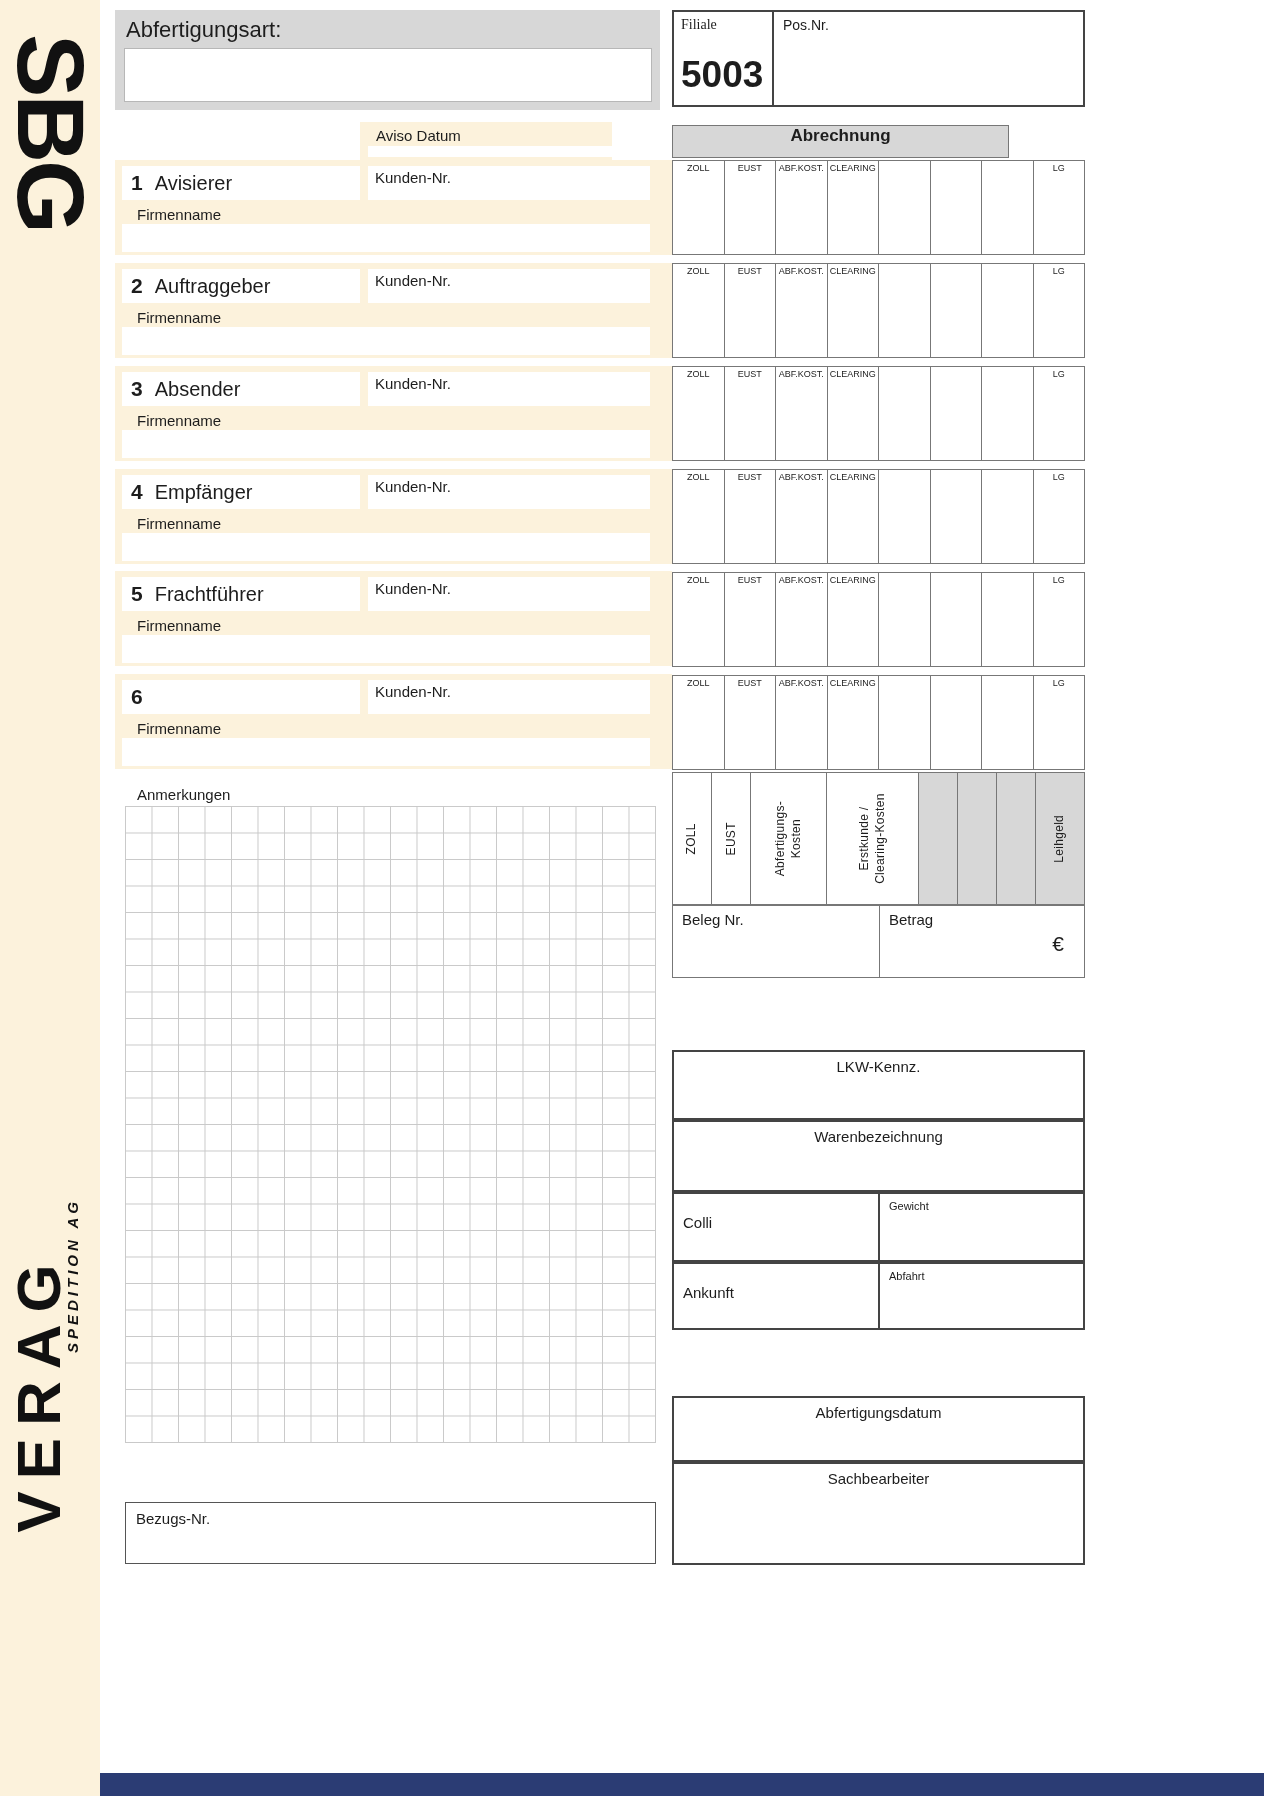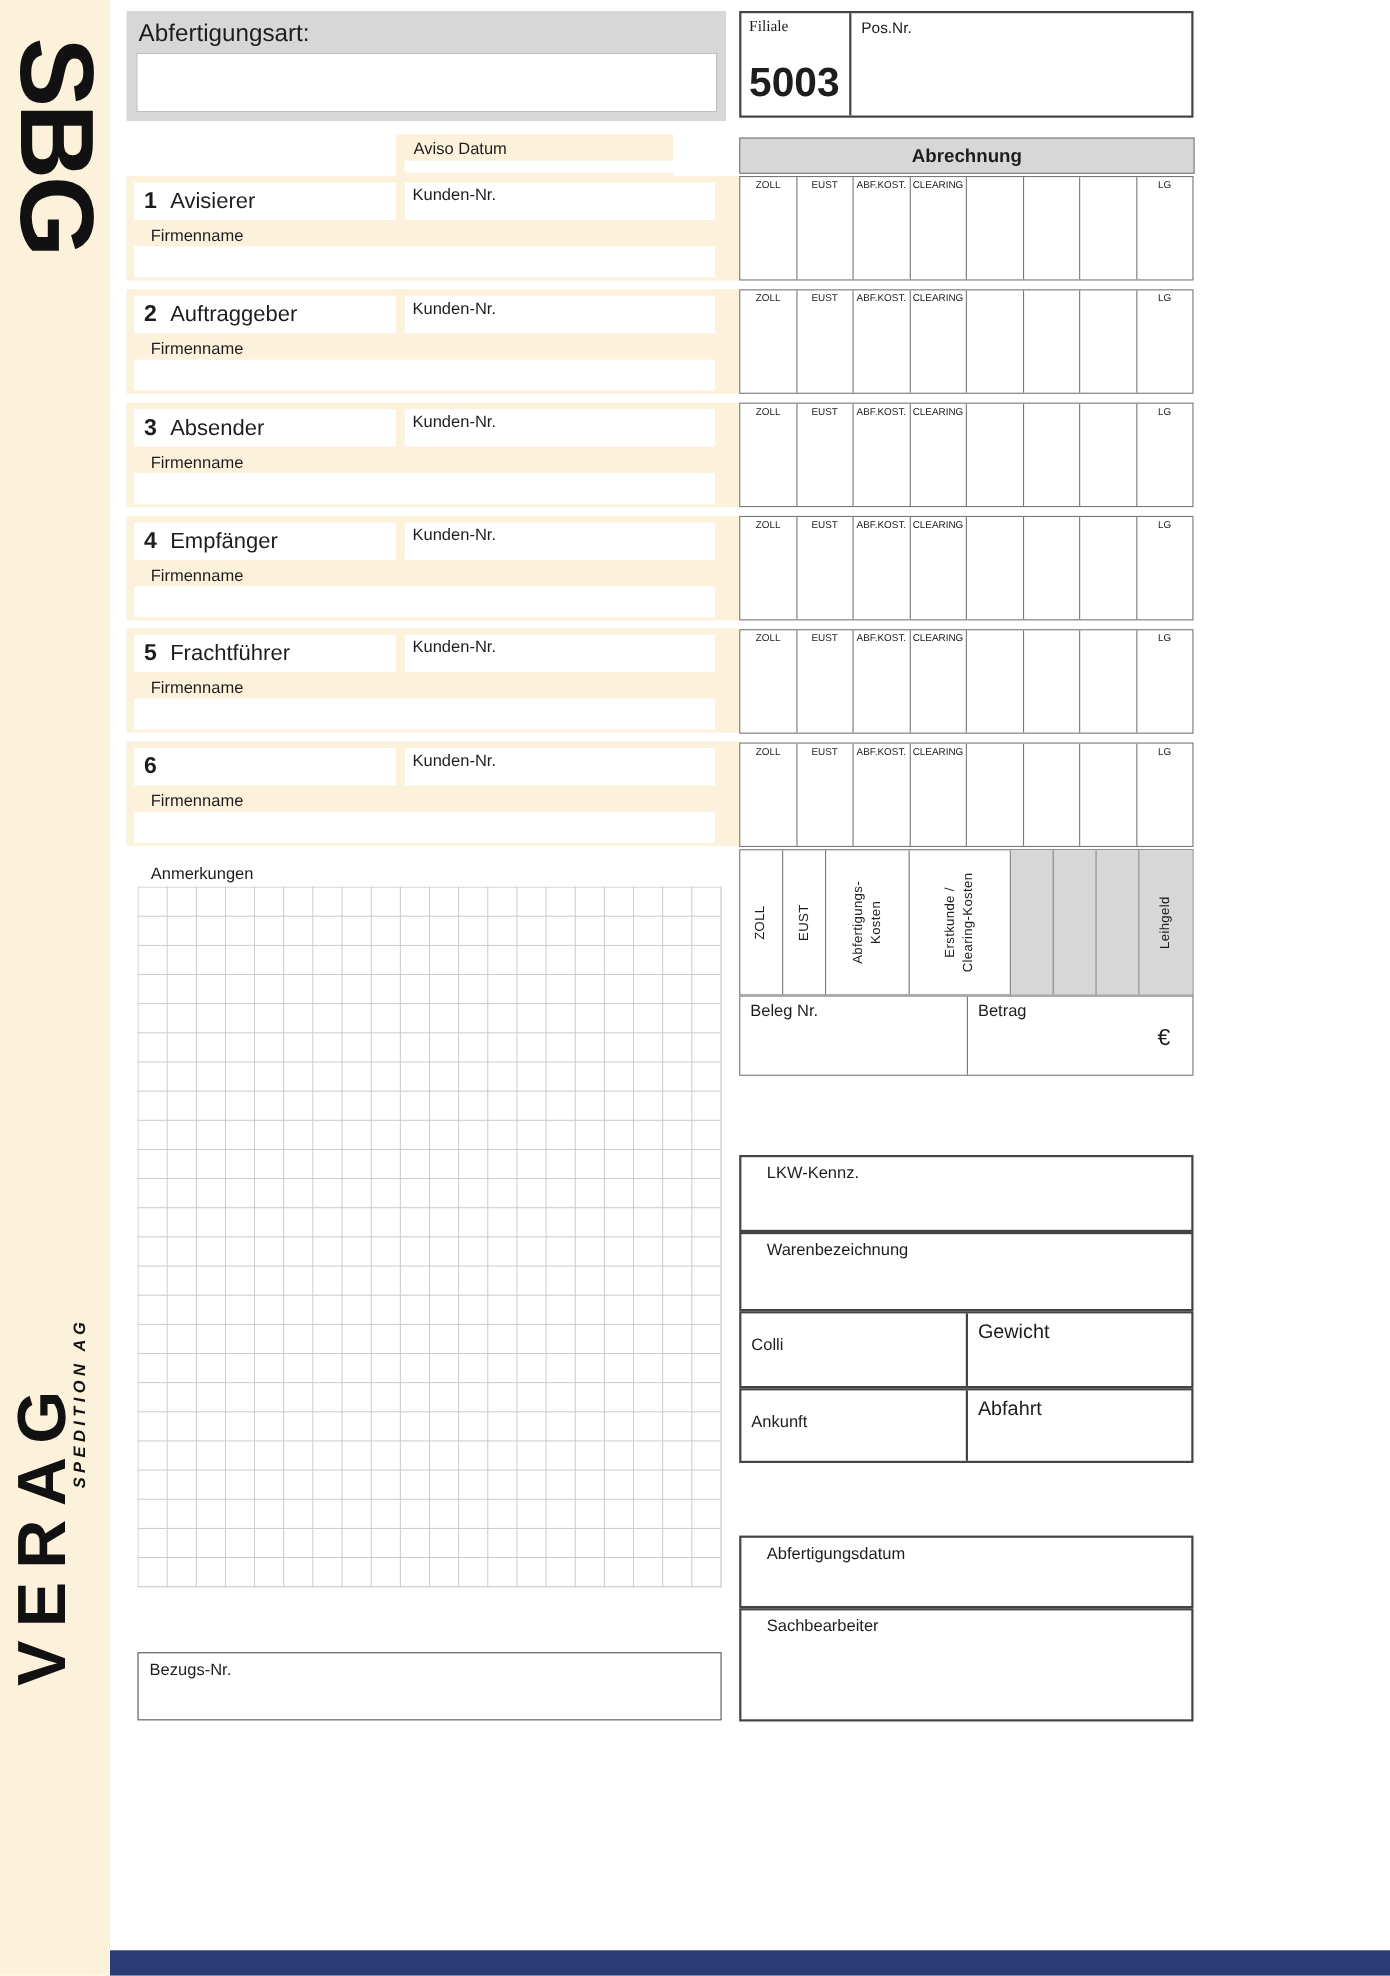--- a/index.html
+++ b/index.html
@@ -39,21 +39,21 @@
 
   .section{position:absolute;left:115px;width:557px;height:95px;background:var(--cream);}
   .sec-title{position:absolute;left:7px;top:6px;width:238px;height:34px;background:#fff;display:flex;align-items:center;}
   .sec-num{font-size:21px;font-weight:bold;margin-left:9px;}
   .sec-label{font-size:20px;margin-left:12px;}
   .kunden-box{position:absolute;left:253px;top:6px;width:282px;height:34px;background:#fff;padding:3px 7px;}
   .small-label{font-size:15px;}
   .firma-label{position:absolute;left:22px;top:46px;}
   .firma-box{position:absolute;left:7px;top:64px;width:528px;height:28px;background:#fff;}
 
-  .abr-header{position:absolute;left:672px;top:125px;width:414px;height:33px;background:var(--panel-gray);border:1px solid var(--line);display:flex;align-items:center;justify-content:center;font-size:17px;font-weight:bold;}
+  .abr-header{position:absolute;left:672px;top:125px;width:337px;height:33px;background:var(--panel-gray);border:1px solid var(--line);display:flex;justify-content:center;font-size:17px;font-weight:bold;}
   .abr-row{position:absolute;left:672px;width:413px;height:95px;background:#fff;border:1px solid var(--line);display:flex;}
   .abr-cell{flex:1;border-right:1px solid var(--line);font-size:9px;text-align:center;padding-top:2px;color:#222;overflow:hidden;white-space:nowrap;}
   .abr-cell:last-child{border-right:none;}
 
   .abr-foot{position:absolute;left:672px;top:772px;width:413px;height:133px;border:1px solid var(--line);display:flex;background:#fff;}
   .abr-fcell{flex:1;border-right:1px solid var(--line);display:flex;align-items:center;justify-content:center;}
   .abr-fcell:last-child{border-right:none;}
   .abr-fcell.gray{background:var(--panel-gray);}
   .vtext{transform:rotate(-90deg);font-size:12px;line-height:1.3;text-align:center;white-space:nowrap;letter-spacing:.3px;}
 
@@ -62,24 +62,24 @@
   .betrag-cell{flex:1;padding:5px 9px;font-size:15px;position:relative;}
   .euro{position:absolute;right:20px;top:26px;font-size:21px;}
 
   .anm-label{position:absolute;left:137px;top:786px;font-size:15px;text-align:center;}
   .grid{position:absolute;left:125px;top:806px;width:531px;height:637px;
     background-image:linear-gradient(to right,#c9c9c9 1px,transparent 1px),linear-gradient(to bottom,#c9c9c9 1px,transparent 1px);
     background-size:26.5px 26.5px;border-right:1px solid #c9c9c9;border-bottom:1px solid #c9c9c9;}
 
   .bezugs{position:absolute;left:125px;top:1502px;width:531px;height:62px;border:1px solid #555;padding:7px 10px;font-size:15px;background:#fff;}
 
-  .dbox{position:absolute;left:672px;width:413px;border:2px solid var(--dark);background:#fff;padding:6px 23px;font-size:15px;}
+  .dbox{position:absolute;left:672px;width:413px;border:2px solid var(--dark);background:#fff;padding:6px 1px;font-size:15px;text-align:center;}
   .drow{position:absolute;left:672px;width:413px;border:2px solid var(--dark);background:#fff;display:flex;}
   .drow .dcell{width:206px;border-right:2px solid var(--dark);padding:20px 9px;font-size:15px;}
-  .drow .dcell2{flex:1;padding:6px 9px;font-size:18px;}
+  .drow .dcell2{flex:1;padding:6px 9px;font-size:11px;}
 
   .blue-bar{position:absolute;left:100px;top:1773px;width:1164px;height:23px;background:var(--footer-blue);}
 </style>
 </head>
 <body>
 
 <div class="sidebar"></div>
 <div class="rot-wrap sbg-wrap">
   <span class="sbg-text">SBG</span>
 </div>

